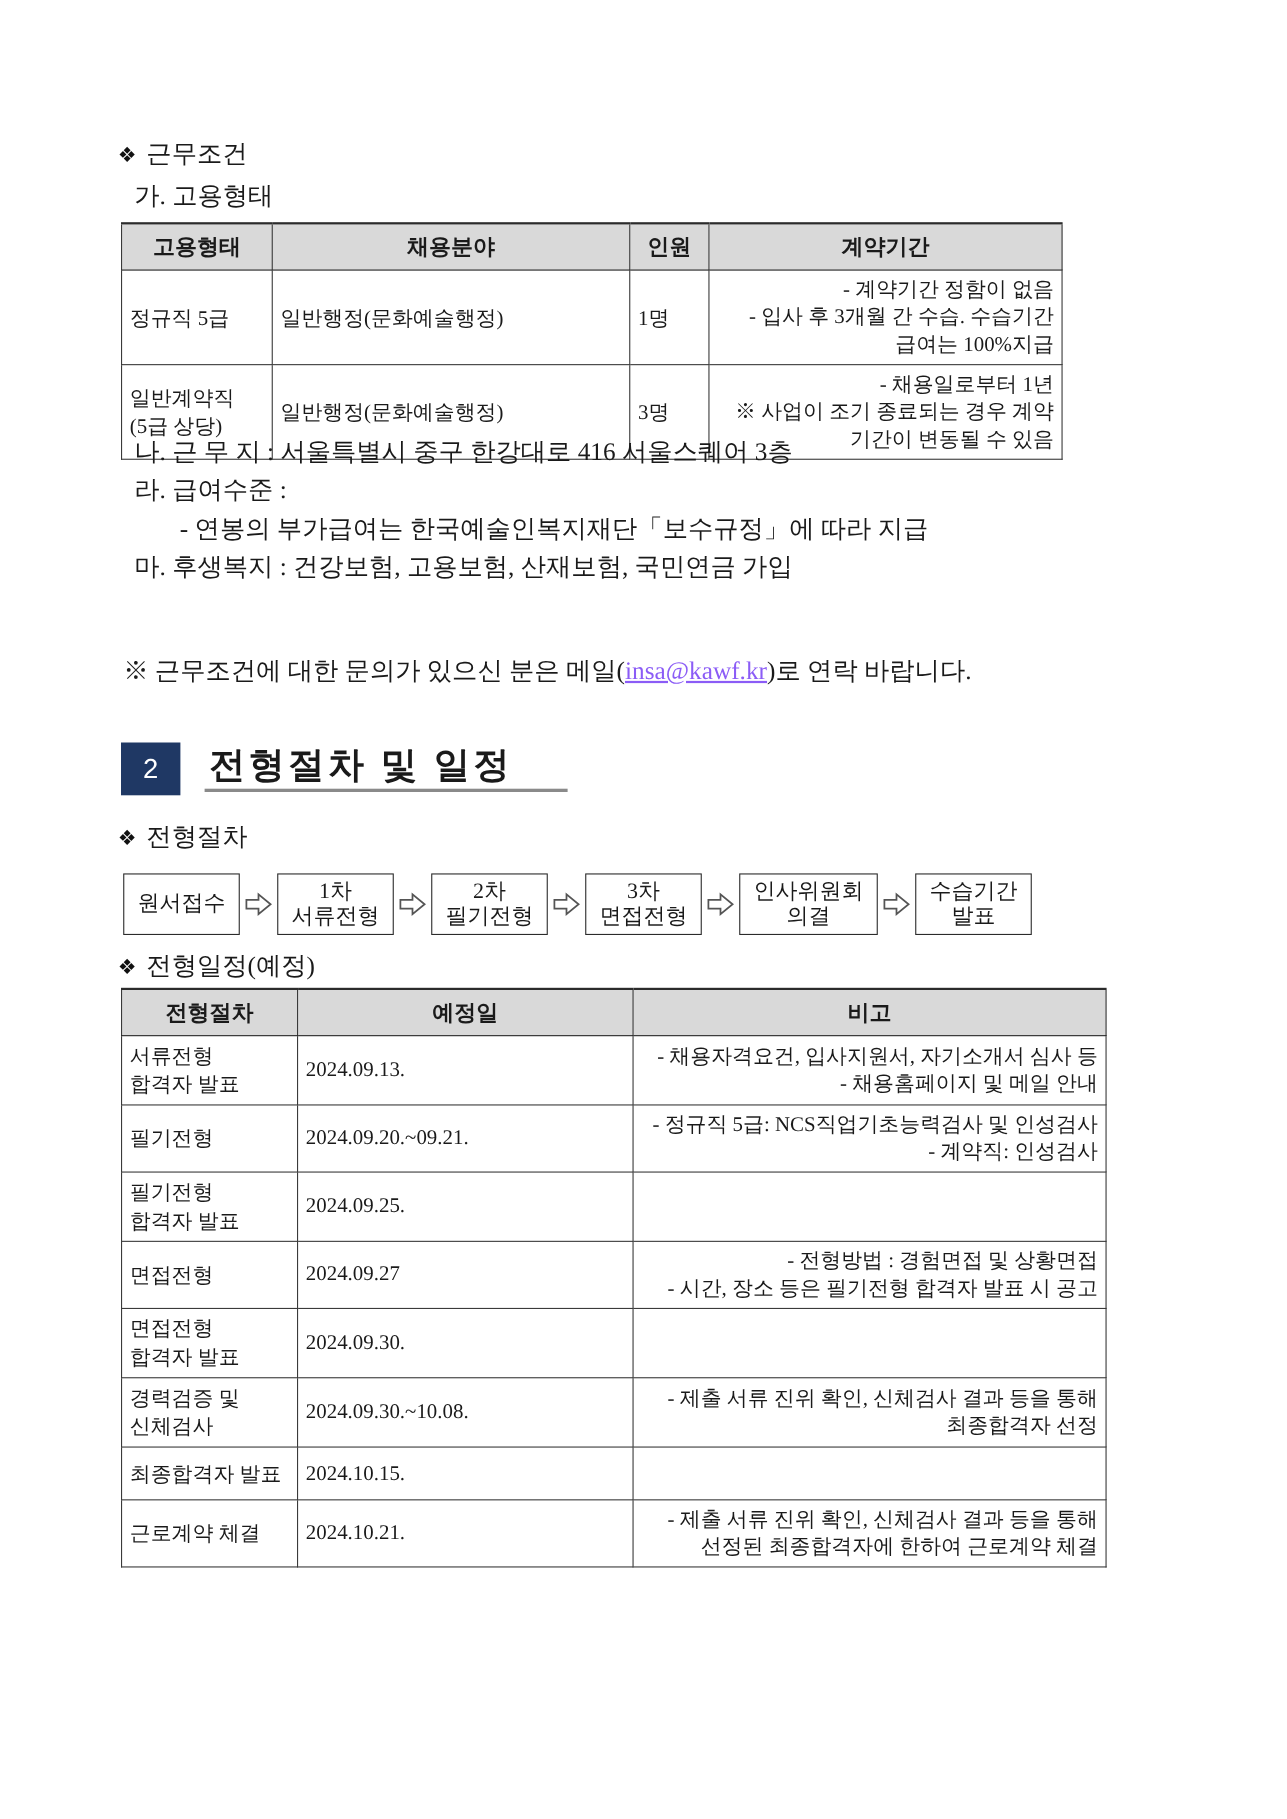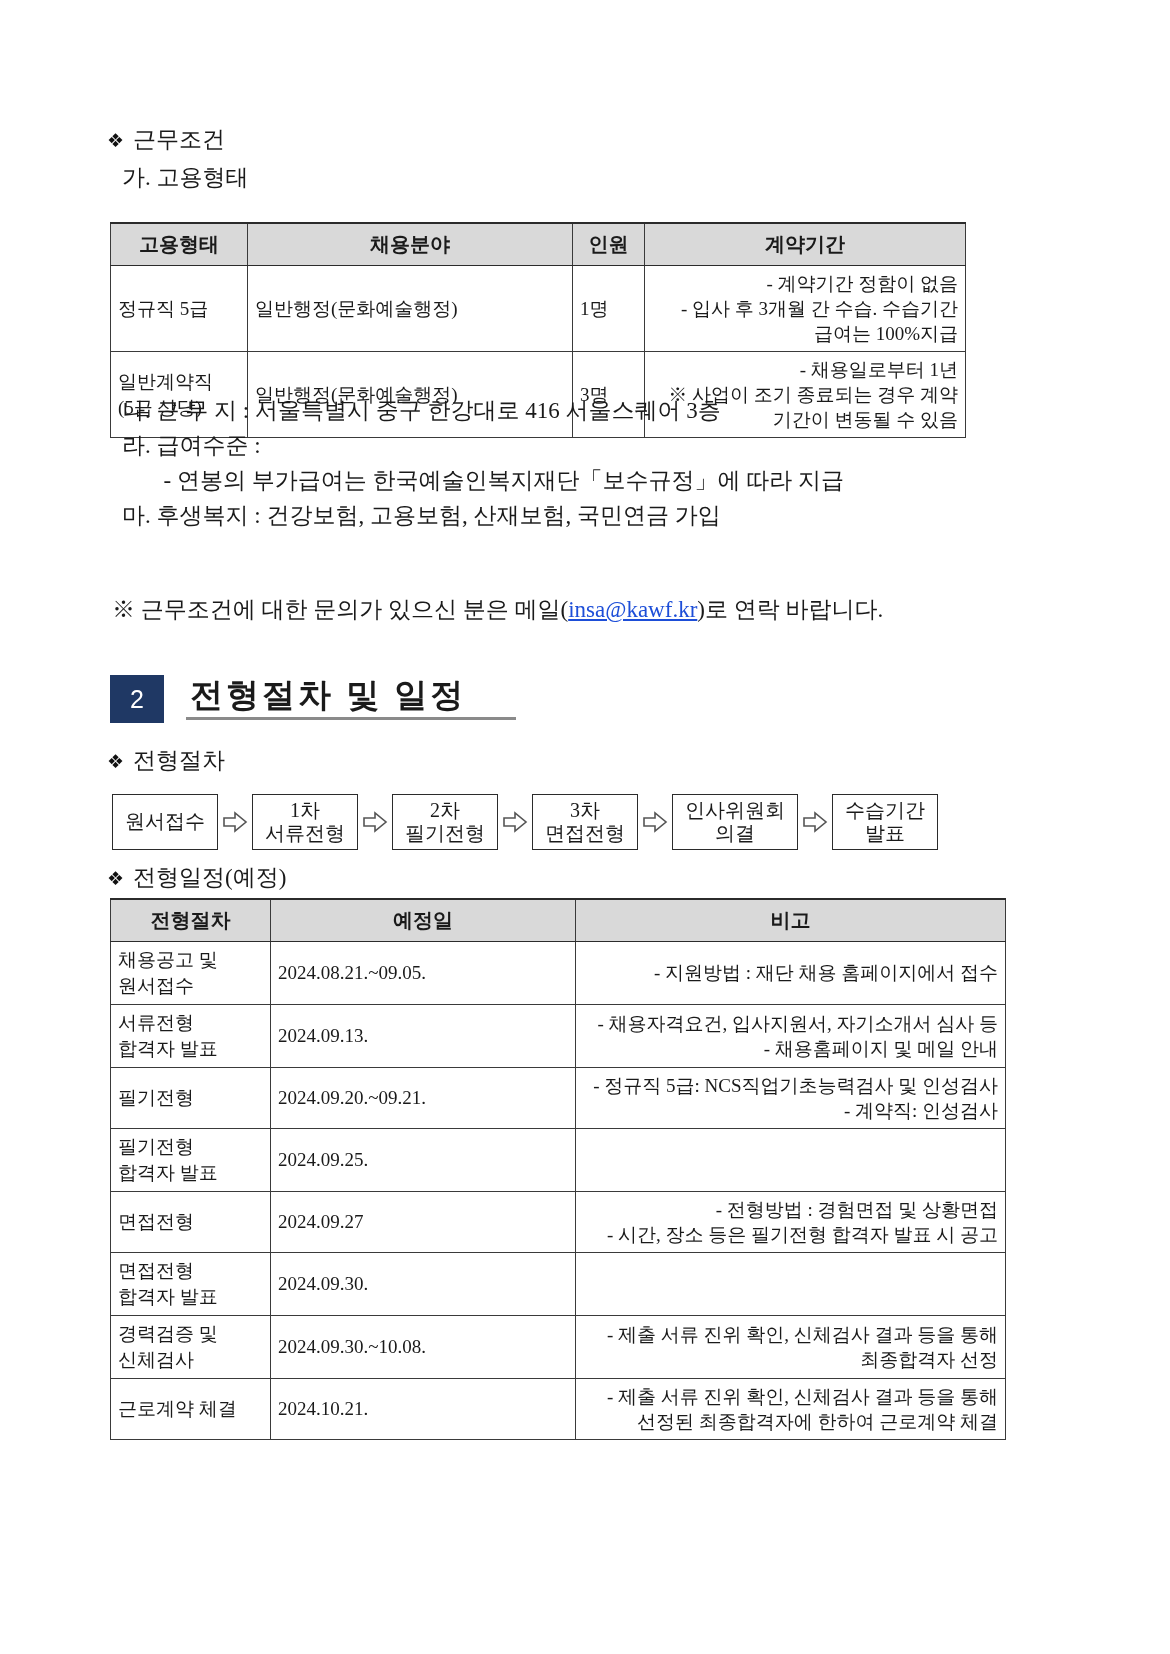--- a/index.html
+++ b/index.html
@@ -158,21 +158,21 @@
     <div class="bullet-head">
       <span class="bullet-glyph">❖</span>
       <span>근무조건</span>
     </div>
   </div>
 
   <div style="position:absolute; left:122px; top:162px;">
     <div class="sub-item">가. 고용형태</div>
   </div>
 
-  <table class="doc-table" style="position:absolute; left:110px; top:202px; width:855px;margin-top:20px;">
+  <table class="doc-table" style="position:absolute; left:110px; top:202px; width:855px;">
     <colgroup>
       <col style="width:137px">
       <col style="width:325px">
       <col style="width:72px">
       <col style="width:321px">
     </colgroup>
     <thead>
       <tr>
         <th>고용형태</th>
         <th>채용분야</th>
@@ -209,21 +209,21 @@
 
   <div style="position:absolute; left:122px; top:394px; line-height:1.52;">
     <div class="sub-item">나. 근 무 지 : 서울특별시 중구 한강대로 416 서울스퀘어 3층</div>
     <div class="sub-item">라. 급여수준 :</div>
     <div class="sub-item" style="padding-left:30px;">  - 연봉의 부가급여는 한국예술인복지재단「보수규정」에 따라 지급</div>
     <div class="sub-item">마. 후생복지 : 건강보험, 고용보험, 산재보험, 국민연금 가입</div>
   </div>
 
   <div style="position:absolute; left:112px; top:594px;">
     <div class="sub-item" style="white-space:nowrap;">
-      <span>※ 근무조건에 대한 문의가 있으신 분은 메일(</span><a href="#" style="color:#1d4ed8; text-decoration:underline;">insa@kawf.kr</a><span>)로 연락 바랍니다.</span>
+      <span>※ 근무조건에 대한 문의가 있으신 분은 메일(</span><a href="#" style="color:#8b5cf6; text-decoration:underline;">insa@kawf.kr</a><span>)로 연락 바랍니다.</span>
     </div>
   </div>
 
   <div class="section-head" style="position:absolute; left:110px; top:675px;">
     <div class="sec-badge">2</div>
     <div class="sec-title-wrap">
       <div class="sec-title">전형절차 및 일정</div>
       <div class="sec-rule"></div>
     </div>
   </div>
@@ -302,30 +302,20 @@
     <thead>
       <tr>
         <th>전형절차</th>
         <th>예정일</th>
         <th>비고</th>
       </tr>
     </thead>
     <tbody>
       <tr style="height:58px;">
         <td class="c-center">
-          <span style="display:block">채용공고 및</span>
-          <span style="display:block">원서접수</span>
-        </td>
-        <td class="c-center">2024.08.21.~09.05.</td>
-        <td class="c-left">
-          <span class="hang">- 지원방법 : 재단 채용 홈페이지에서 접수</span>
-        </td>
-      </tr>
-      <tr style="height:58px;">
-        <td class="c-center">
           <span style="display:block">서류전형</span>
           <span style="display:block">합격자 발표</span>
         </td>
         <td class="c-center">2024.09.13.</td>
         <td class="c-left">
           <span class="hang">- 채용자격요건, 입사지원서, 자기소개서 심사 등</span>
           <span class="hang">- 채용홈페이지 및 메일 안내</span>
         </td>
       </tr>
       <tr style="height:58px;">
@@ -368,20 +358,27 @@
         <td class="c-center">
           <span style="display:block">경력검증 및</span>
           <span style="display:block">신체검사</span>
         </td>
         <td class="c-center">2024.09.30.~10.08.</td>
         <td class="c-left">
           <span class="hang">- 제출 서류 진위 확인, 신체검사 결과 등을 통해</span>
           <span class="hang2">최종합격자 선정</span>
         </td>
       </tr>
+      <tr style="height:48px;">
+        <td class="c-center">
+          <span style="display:block">최종합격자 발표</span>
+        </td>
+        <td class="c-center">2024.10.15.</td>
+        <td class="c-left"></td>
+      </tr>
       <tr style="height:58px;">
         <td class="c-center">
           <span style="display:block">근로계약 체결</span>
         </td>
         <td class="c-center">2024.10.21.</td>
         <td class="c-left">
           <span class="hang">- 제출 서류 진위 확인, 신체검사 결과 등을 통해</span>
           <span class="hang2">선정된 최종합격자에 한하여 근로계약 체결</span>
         </td>
       </tr>

